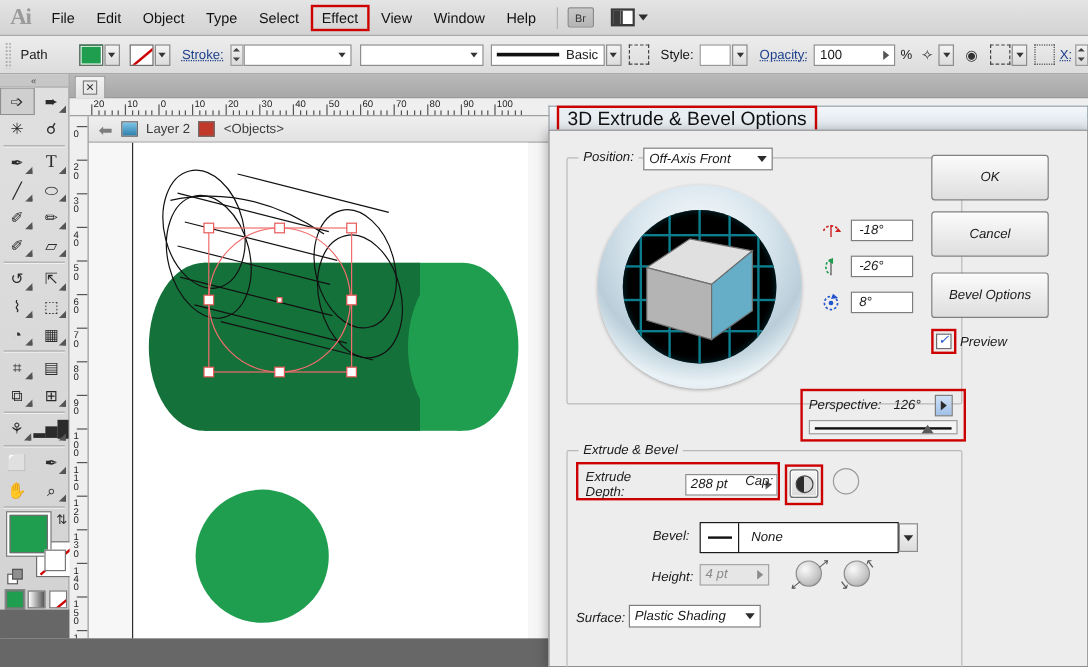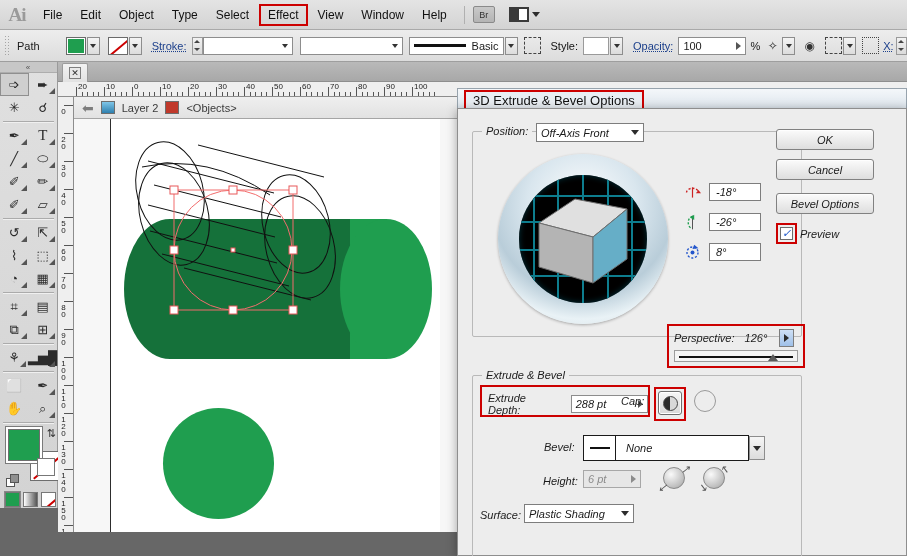--- a/index.html
+++ b/index.html
@@ -215,21 +215,21 @@
     box-shadow:0 2px 10px rgba(0,0,0,.35);
     font-style:italic;
   }
   #dlg-titlebar{
     position:absolute;left:457px;top:88px;width:450px;height:24px;
     background:linear-gradient(#f4f7fa,#d9e2ea);
     border:1px solid #97a3ad;border-bottom:none;
     display:flex;align-items:center;padding-left:10px;
   }
   #dlg-title-hl{
-    border:2px solid #cc0000;padding:1px 7px 2px 7px;background:#e9eef3;font-size:13px;color:#111;
+    border:2px solid #cc0000;padding:1px 7px 2px 7px;background:#e9eef3;font-size:16px;color:#111;
     margin-left:-4px;
   }
   .dlg-body{ position:absolute;left:0;top:0;width:450px;height:448px;padding:10px 12px; }
 
   .row{display:flex;align-items:center;gap:6px;}
   .lbl{font-size:11px;color:#1b1b1b;}
   .selectbox{
     height:19px;border:1px solid #7d7d7d;background:#fff;display:flex;align-items:center;
     justify-content:space-between;padding:0 4px;font-size:11px;gap:8px;
   }
@@ -252,21 +252,21 @@
   .gl{position:absolute;background:#0d7d8e;}
   #cube{position:absolute;left:18px;top:22px;}
 
   .ax-ico{width:17px;height:17px;position:relative;}
   .numfield{
     width:52px;height:18px;border:1px solid #7d7d7d;background:#fff;
     display:flex;align-items:center;padding-left:6px;font-size:11px;
   }
 
   .btn{
-    width:98px;height:21px;border:1px solid #818181;border-radius:3px;
+    width:98px;height:38px;border:1px solid #818181;border-radius:3px;
     background:linear-gradient(#fbfbfb,#dedede);
     display:flex;align-items:center;justify-content:center;font-size:11px;color:#1a1a1a;
     box-shadow:0 1px 0 rgba(255,255,255,.7) inset;
   }
   #prevwrap{display:flex;align-items:center;gap:3px;margin-top:9px;}
   #prevbox-hl{border:2px solid #cc0000;padding:2px;}
   #prevchk{
     width:13px;height:13px;border:1px solid #6d6d6d;background:#fff;
     display:flex;align-items:center;justify-content:center;font-size:11px;color:#1e56c8;line-height:1;
   }
@@ -774,21 +774,21 @@
         <span style="display:block;width:20px;height:1.5px;background:#111"></span>
       </div>
       <span style="margin-left:10px">None</span>
     </div>
     <div style="position:absolute;left:291px;top:327px;width:16px;height:24px;border:1px solid #8d8d8d;background:linear-gradient(#f6f6f6,#dcdcdc);display:flex;align-items:center;justify-content:center">
       <span class="caret"></span>
     </div>
 
     <span class="lbl" style="position:absolute;left:85px;top:366px">Height:</span>
     <div class="field" style="position:absolute;left:125px;top:361px;width:58px;justify-content:space-between;background:#e6e6e6;color:#8b8b8b;border-color:#a7a7a7">
-      <span>6 pt</span>
+      <span>4 pt</span>
       <span class="tri-r" style="border-left-color:#8b8b8b"></span>
     </div>
     <div style="position:absolute;left:205px;top:358px" class="bevico">
       <span style="position:absolute;right:-6px;top:-5px;font-size:11px;color:#555">↗</span>
       <span style="position:absolute;left:-6px;bottom:-6px;font-size:11px;color:#555">↙</span>
     </div>
     <div style="position:absolute;left:245px;top:358px" class="bevico">
       <span style="position:absolute;right:-5px;top:-5px;font-size:11px;color:#555">↖</span>
       <span style="position:absolute;left:-6px;bottom:-6px;font-size:11px;color:#555">↘</span>
     </div>

